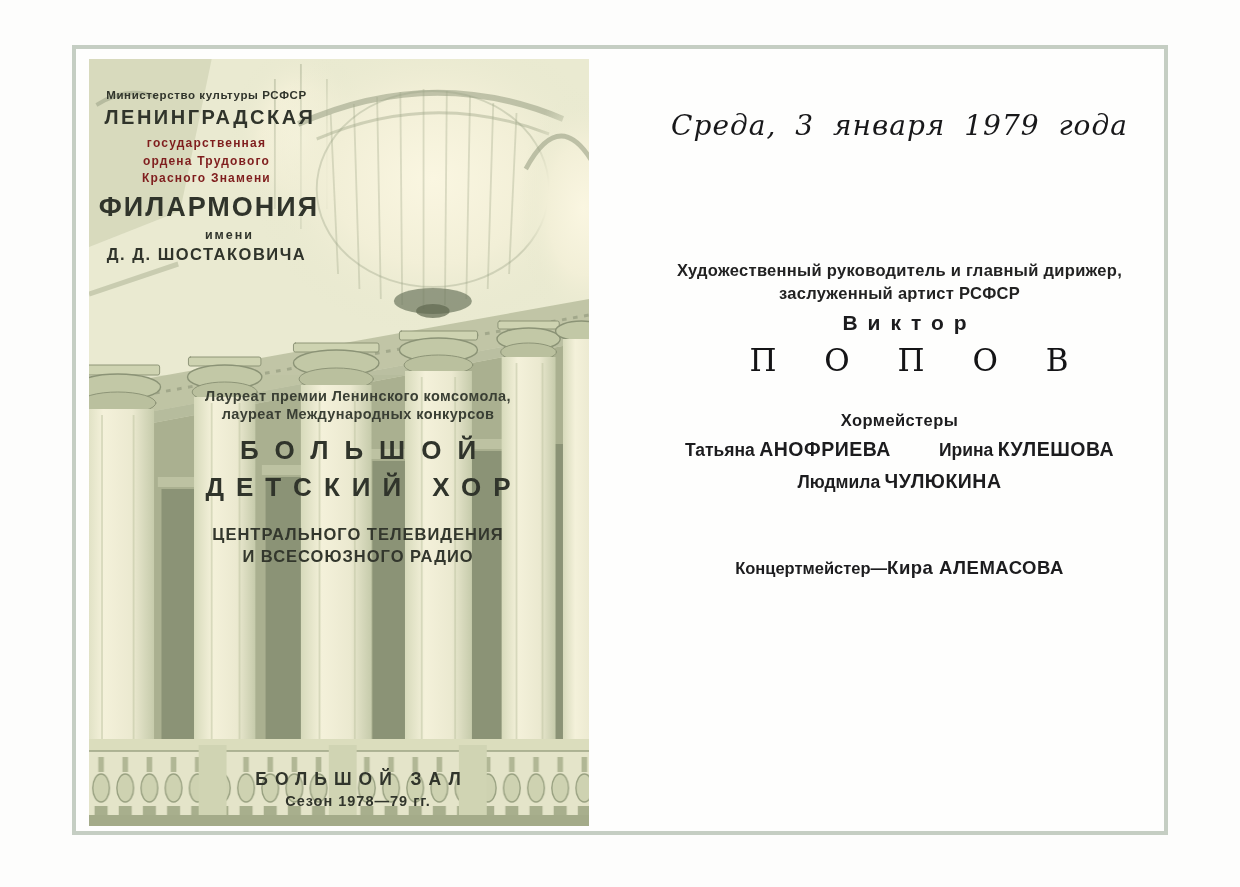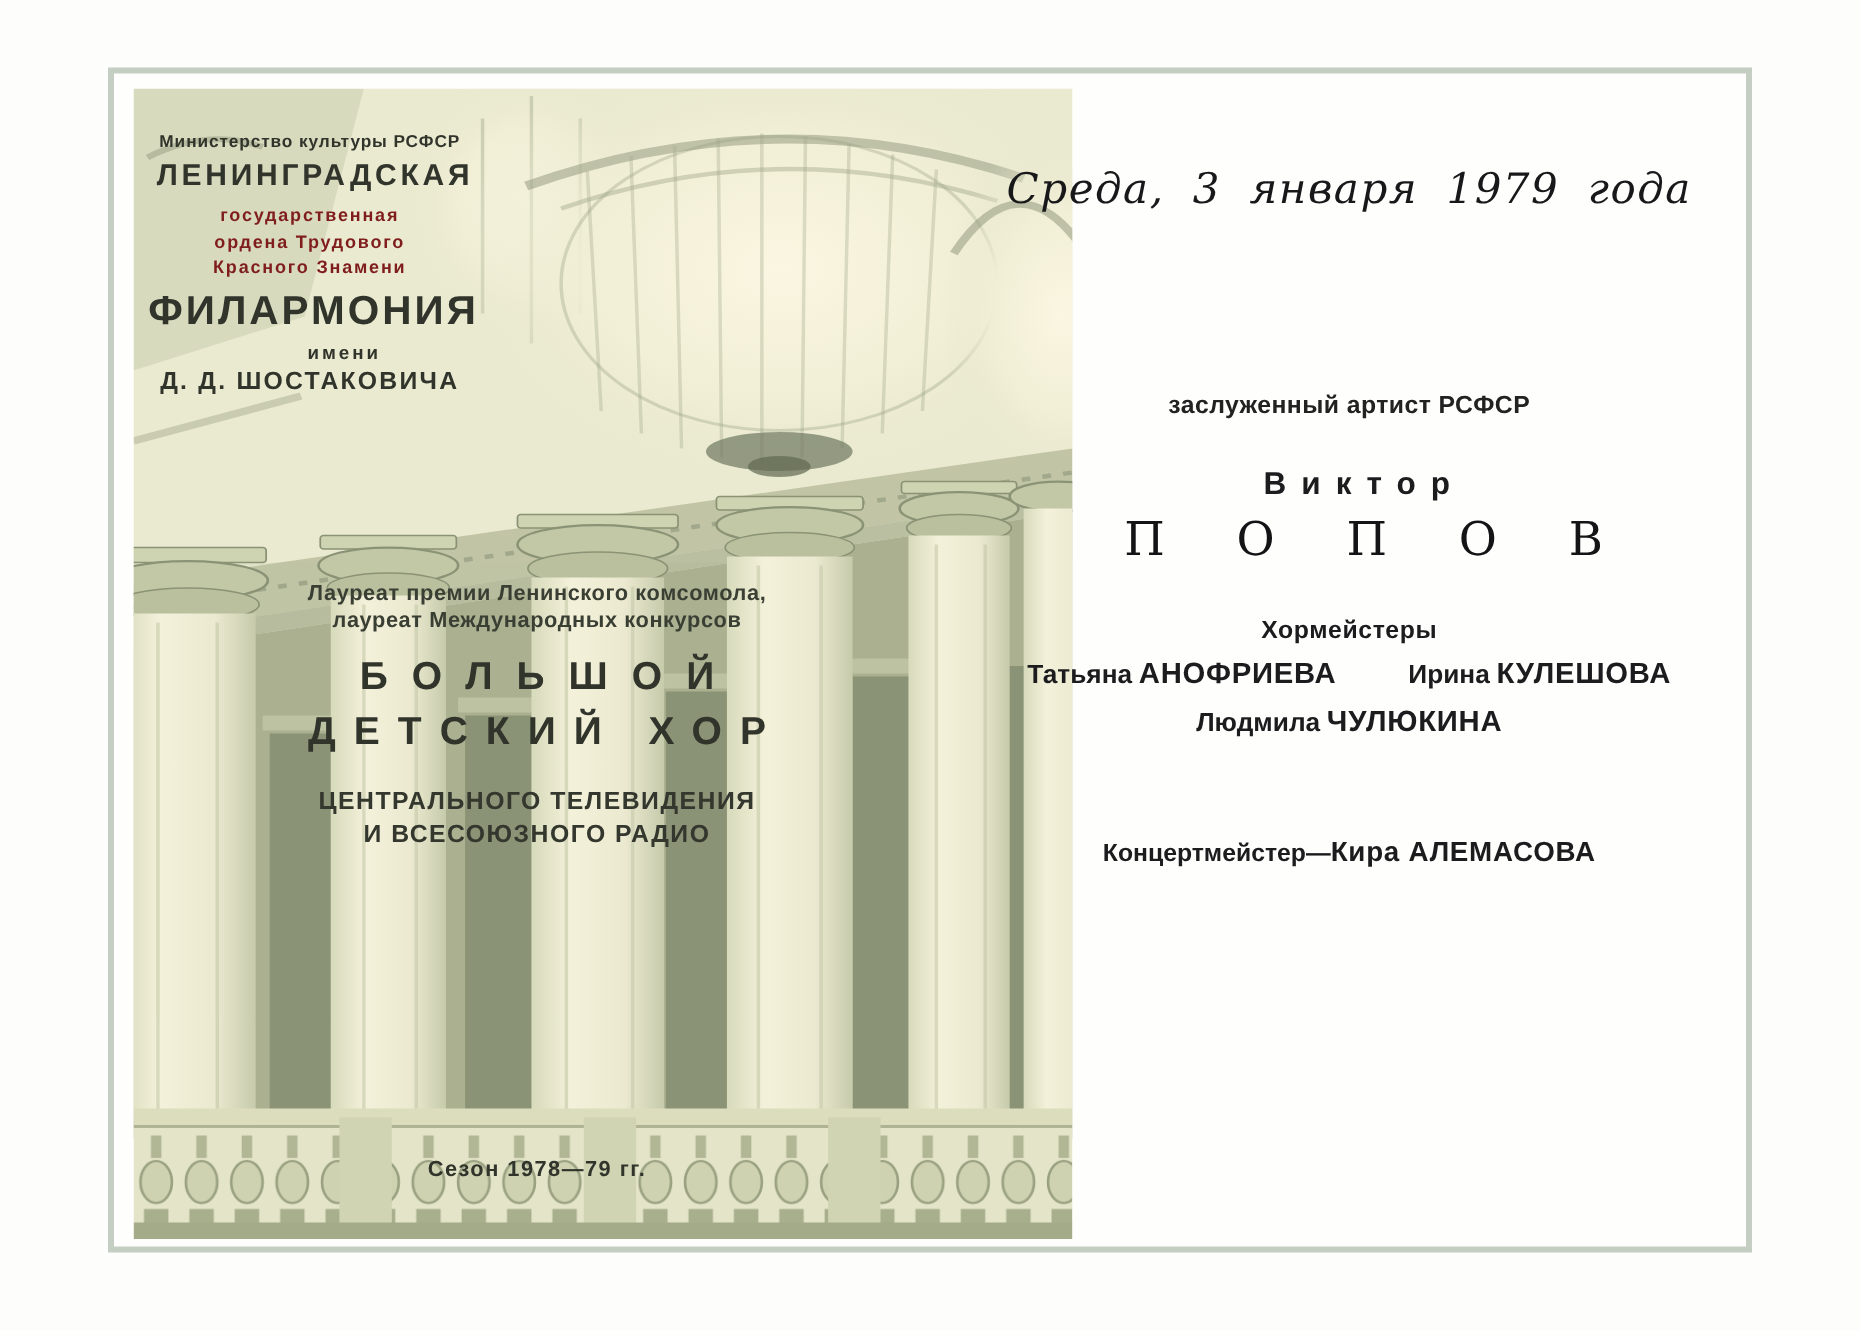--- a/index.html
+++ b/index.html
@@ -1,21 +1,21 @@
 <!DOCTYPE html>
 <html><head>
 <meta charset="utf-8">
 <style>
   html,body{margin:0;padding:0;background:#ffffff;}
   #canvas{position:relative;width:1240px;height:887px;background:#fdfdfc;overflow:hidden;
           font-family:"Liberation Sans",sans-serif;}
   .frame{position:absolute;left:72px;top:45px;width:1096px;height:790px;
          border:4px solid #c5cec3;background:#fefefd;box-sizing:border-box;}
   
-  .photo{position:absolute;left:85px;top:55px;width:626px;height:767px;overflow:hidden;}
+  .photo{position:absolute;left:85px;top:55px;width:500px;height:767px;overflow:hidden;}
   .photo svg{position:absolute;left:0;top:0;width:100%;height:100%;}
   .ph-text{position:absolute;color:#30342b;text-align:center;}
   .ph-header{left:0;top:30px;width:235px;}
   .t-ministry{font-size:11.5px;font-weight:700;letter-spacing:.6px;}
   .t-city{font-size:20px;font-weight:700;letter-spacing:2.5px;padding-left:7px;margin-top:5px;}
   .t-gov{font-size:12px;font-weight:700;letter-spacing:1.2px;line-height:17.5px;margin-top:6px;color:#7f1d1d;}
   .t-org{font-size:27px;font-weight:700;letter-spacing:2px;padding-left:5px;margin-top:4px;}
   .t-imeni{font-size:12.5px;font-weight:700;letter-spacing:2px;margin-top:5px;padding-left:46px;}
   .t-named{font-size:16.5px;font-weight:700;letter-spacing:1.5px;margin-top:3px;}
   .choir-block{left:0;top:328px;width:538px;}
@@ -193,28 +193,30 @@
         <div class="t-laureate">лауреат Международных конкурсов</div>
         <div class="t-choir1">БОЛЬШОЙ</div>
         <div class="t-choir2">ДЕТСКИЙ ХОР</div>
         <div class="t-sub">
           <div>ЦЕНТРАЛЬНОГО ТЕЛЕВИДЕНИЯ</div>
           <div>И ВСЕСОЮЗНОГО РАДИО</div>
         </div>
       </div>
 
       <div class="ph-text hall-block">
+        <div class="t-hall">БОЛЬШОЙ ЗАЛ</div>
         <div class="t-season">Сезон 1978—79 гг.</div>
       </div>
     </div>
 
     <div class="right-page" style="left:551px;top:0;">
       <div class="rp t-date">Среда, 3 января 1979 года</div>
 
       <div class="rp t-dir">
+        <div>Художественный руководитель и главный дирижер,</div>
         <div>заслуженный артист РСФСР</div>
       </div>
 
       <div class="rp t-first">Виктор</div>
       <div class="rp t-last">П О П О В</div>
 
       <div class="rp t-chm-label">Хормейстеры</div>
 
       <div class="rp t-chm-row">
         <div>

